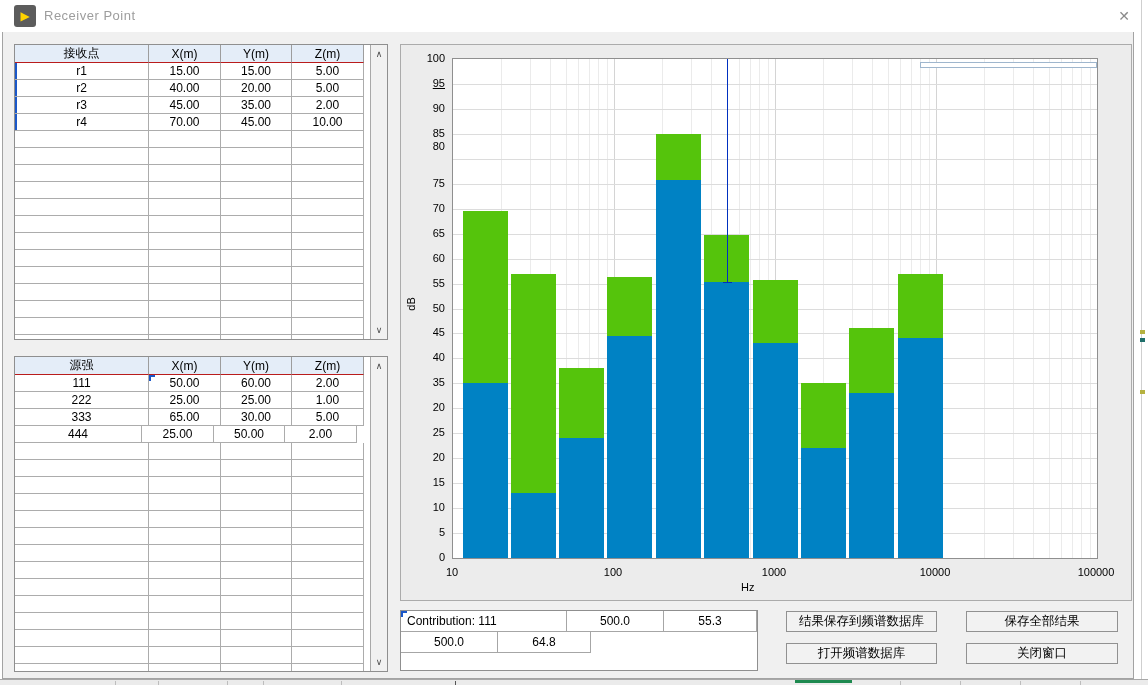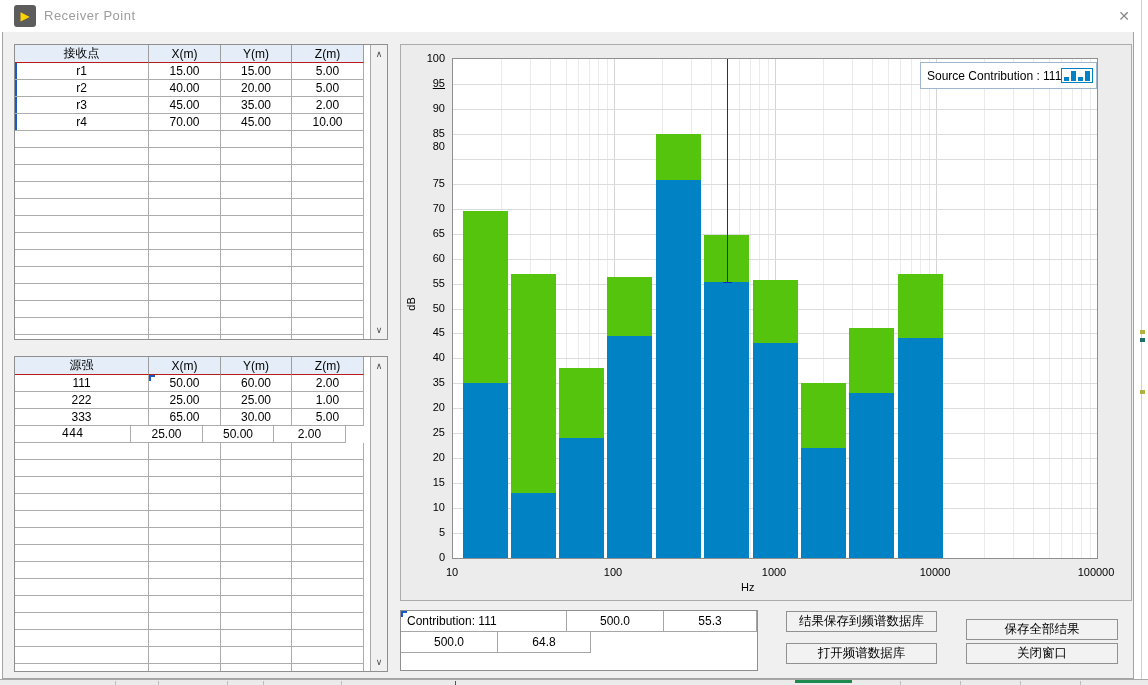--- a/index.html
+++ b/index.html
@@ -64,21 +64,21 @@
   .rrow.hdr2 { height:19px; }
   .rcell { border-right:1px solid #a6a6a6; border-bottom:1px solid #a6a6a6; font-size:12px;
            display:flex; align-items:center; justify-content:center; position:relative; }
   .hdr2 .rcell { background:#e4edf8; }
   .rcell.namecol { justify-content:flex-start; padding-left:6px; }
 
   
   .btn { position:absolute; height:21px; background:#f2f2f2; border:1px solid #919191;
          font-size:12.5px; display:flex; align-items:center; justify-content:center; cursor:default; }
   #btn-save-spectrum { left:786px; top:611px; width:151px; }
-  #btn-save-all      { left:966px; top:611px; width:152px;margin-top:8px; }
+  #btn-save-all      { left:966px; top:611px; width:152px; }
   #btn-open-spectrum { left:786px; top:643px; width:151px; }
   #btn-close-window  { left:966px; top:643px; width:152px; }
 
   
   #right-sliver { left:1135px; top:0; width:13px; height:685px; background:#ffffff; }
   #right-sliver .line { position:absolute; left:6px; top:0; width:1px; height:100%; background:#cfcfcf; }
   .speck { position:absolute; left:5px; width:5px; height:4px; }
   #bottom-sliver { left:0; top:679px; width:1148px; height:6px; background:#ebebeb; border-top:1px solid #a8a8a8; }
   .bt { position:absolute; top:1px; width:1px; height:4px; background:#bdbdbd; }
   #bs-green { position:absolute; left:795px; top:0; width:57px; height:3px; background:#1e8a50; }
@@ -250,21 +250,21 @@
         <div class="tcell" style="width: 71px;">25.00</div>
         <div class="tcell" style="width: 72px;">1.00</div>
       </div>
       <div class="trow">
         <div class="tcell" style="width: 134px;">333</div>
         <div class="tcell" style="width: 72px;">65.00</div>
         <div class="tcell" style="width: 71px;">30.00</div>
         <div class="tcell" style="width: 72px;">5.00</div>
       </div>
       <div class="trow">
-        <div class="tcell" style="width: 116px; font-family: Liberation Mono, monospace;">444</div>
+        <div class="tcell" style="width: 127px;">444</div>
         <div class="tcell" style="width: 72px;">25.00</div>
         <div class="tcell" style="width: 71px;">50.00</div>
         <div class="tcell" style="width: 72px;">2.00</div>
       </div>
       <div class="trow">
         <div class="tcell" style="width: 134px;"></div>
         <div class="tcell" style="width: 72px;"></div>
         <div class="tcell" style="width: 71px;"></div>
         <div class="tcell" style="width: 72px;"></div>
       </div>
@@ -458,29 +458,20 @@
       <div class="bar" style="left: 348px; width: 45px; top: 324px; bottom: 0px; background: rgb(85, 196, 12);"></div>
       <div class="bar" style="left: 348px; width: 45px; top: 389px; bottom: 0px; background: rgb(0, 130, 196);"></div>
       <div class="bar" style="left: 396px; width: 45px; top: 269px; bottom: 0px; background: rgb(85, 196, 12);"></div>
       <div class="bar" style="left: 396px; width: 45px; top: 334px; bottom: 0px; background: rgb(0, 130, 196);"></div>
       <div class="bar" style="left: 445px; width: 45px; top: 215px; bottom: 0px; background: rgb(85, 196, 12);"></div>
       <div class="bar" style="left: 445px; width: 45px; top: 279px; bottom: 0px; background: rgb(0, 130, 196);"></div>
       <div id="cursor-line" style="left: 274px; top: 0px; height: 223px; background: rgb(0, 48, 192);"></div>
       <div id="cursor-cross" style="left: 270px; top: 223px; background: rgb(0, 48, 192);"></div>
     </div>
   <div id="legend">
-      <div class="leg-row">
-        <span class="leg-label">Source Contribution : 111</span>
-        <span class="leg-icon" style="border-color: rgb(0, 130, 196);">
-          <span class="leg-bar" style="height: 4px; background: rgb(0, 130, 196);"></span>
-          <span class="leg-bar" style="height: 10px; background: rgb(0, 130, 196);"></span>
-          <span class="leg-bar" style="height: 4px; background: rgb(0, 130, 196);"></span>
-          <span class="leg-bar" style="height: 10px; background: rgb(0, 130, 196);"></span>
-        </span>
-      </div>
     </div>
 </div>
 
 <div class="abs" id="result-table">
     <div class="rrow">
       <div class="rcell namecol" style="width: 166px;">Contribution: 111<div class="focus-corner"></div></div>
       <div class="rcell" style="width: 97px;">500.0</div>
       <div class="rcell" style="width: 93px;">55.3</div>
     </div>
     <div class="rrow">

